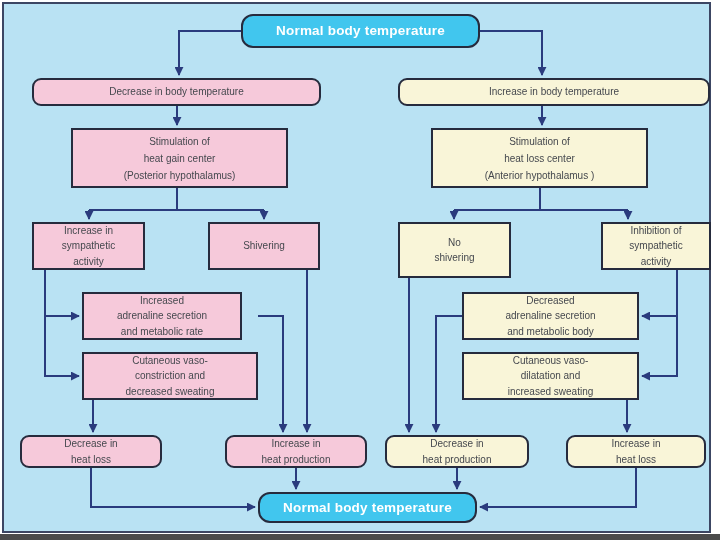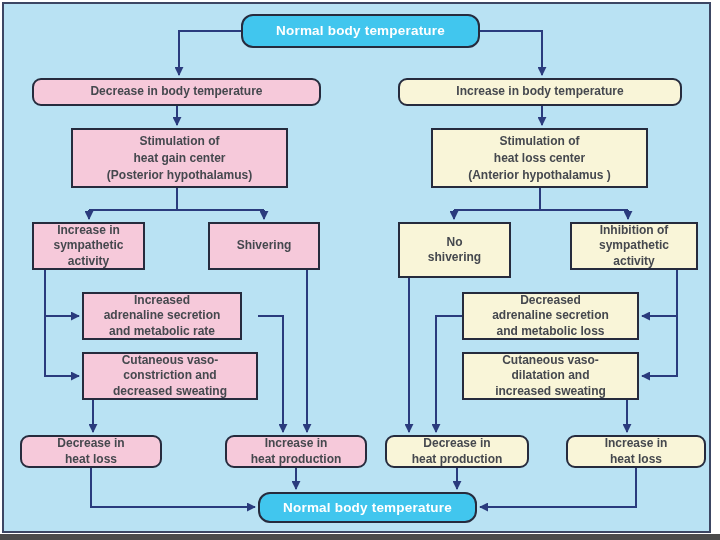--- a/index.html
+++ b/index.html
@@ -14,21 +14,21 @@
   }
   .bottom-bar{
     position:absolute;left:0;top:534px;width:720px;height:6px;
     background:var(--bottom-bar);
   }
   .wires{position:absolute;left:0;top:0;width:720px;height:540px;}
   .wires path{stroke:var(--arrow);stroke-width:2;fill:none;}
   .node{
     position:absolute;box-sizing:border-box;border:2px solid var(--box-border);
     display:flex;align-items:center;justify-content:center;text-align:center;
-    white-space:pre-line;color:var(--text);font-size:12px;line-height:15.5px;font-weight:bold;
+    white-space:pre-line;color:var(--text);font-size:10px;line-height:15.5px;
   }
   .pink{background:var(--pink);}
   .cream{background:var(--cream);}
   .blue{
     background:var(--blue);color:#ffffff;font-weight:bold;
     border-radius:12px;font-size:13.5px;letter-spacing:.2px;text-align:right;
   }
   .round{border-radius:9px;}
 </style>
 </head>
@@ -66,48 +66,48 @@
     <path d="M627,400 L627,432" marker-end="url(#arr)"></path>
     <path d="M91,468 L91,507 L255,507" marker-end="url(#arr)"></path>
     <path d="M296,468 L296,489" marker-end="url(#arr)"></path>
     <path d="M457,468 L457,489" marker-end="url(#arr)"></path>
     <path d="M636,468 L636,507 L480,507" marker-end="url(#arr)"></path>
   </svg>
 
   <div class="node blue" style="left:241px;top:14px;width:239px;height:34px;">Normal body temperature</div>
 
   <div class="node pink round" style="left:32px;top:78px;width:289px;height:28px;">Decrease in body temperature</div>
-  <div class="node cream round" style="left:398px;top:78px;width:284px;height:28px;">Increase in body temperature</div>
+  <div class="node cream round" style="left:398px;top:78px;width:312px;height:28px;">Increase in body temperature</div>
 
   <div class="node pink" style="left:71px;top:128px;width:217px;height:60px;line-height:17px;">Stimulation of
 heat gain center
 (Posterior hypothalamus)</div>
   <div class="node cream" style="left:431px;top:128px;width:217px;height:60px;line-height:17px;">Stimulation of
 heat loss center
 (Anterior hypothalamus )</div>
 
   <div class="node pink" style="left:32px;top:222px;width:113px;height:48px;">Increase in
 sympathetic
 activity</div>
   <div class="node pink" style="left:208px;top:222px;width:112px;height:48px;">Shivering</div>
   <div class="node cream" style="left:398px;top:222px;width:113px;height:56px;">No
 shivering</div>
-  <div class="node cream" style="left:570px;top:222px;width:128px;height:48px;">Inhibition of
+  <div class="node cream" style="left:601px;top:222px;width:110px;height:48px;">Inhibition of
 sympathetic
 activity</div>
 
   <div class="node pink" style="left:82px;top:292px;width:160px;height:48px;">Increased
 adrenaline secretion
 and metabolic rate</div>
   <div class="node pink" style="left:82px;top:352px;width:176px;height:48px;">Cutaneous vaso-
 constriction and
 decreased sweating</div>
   <div class="node cream" style="left:462px;top:292px;width:177px;height:48px;">Decreased
 adrenaline secretion
-and metabolic loss</div>
+and metabolic body</div>
   <div class="node cream" style="left:462px;top:352px;width:177px;height:48px;">Cutaneous vaso-
 dilatation and
 increased sweating</div>
 
   <div class="node pink round" style="left:20px;top:435px;width:142px;height:33px;">Decrease in
 heat loss</div>
   <div class="node pink round" style="left:225px;top:435px;width:142px;height:33px;">Increase in
 heat production</div>
   <div class="node cream round" style="left:385px;top:435px;width:144px;height:33px;">Decrease in
 heat  production</div>

